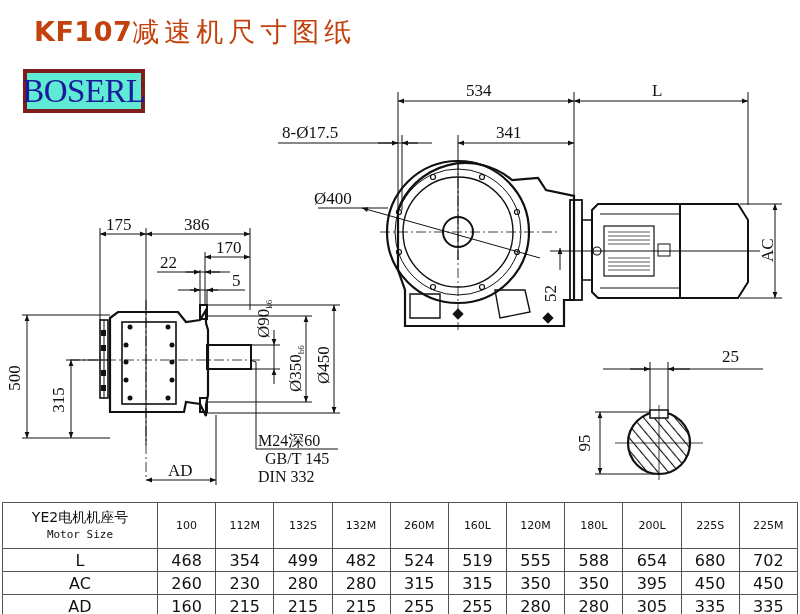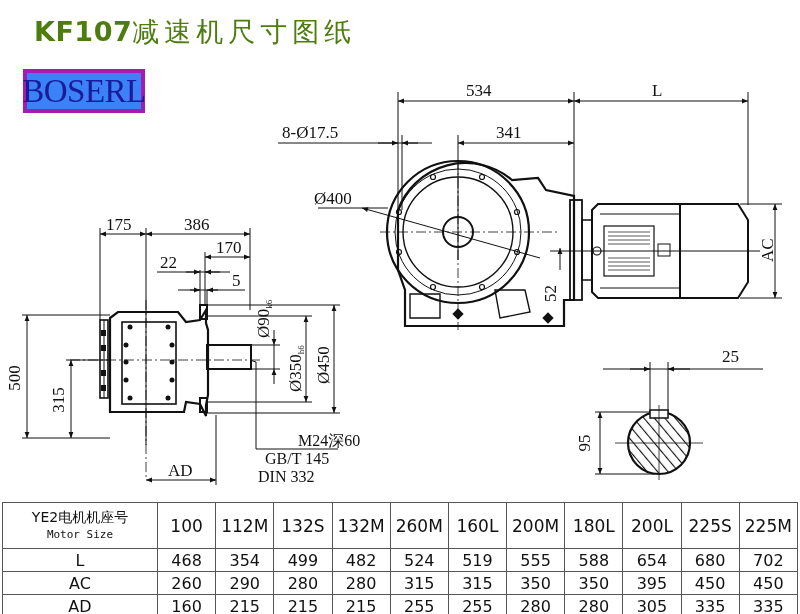--- a/index.html
+++ b/index.html
@@ -1,25 +1,25 @@
 <!DOCTYPE html>
 <html><head>
 <meta charset="utf-8">
 <style>
   html, body { margin:0; padding:0; background:#ffffff; }
   body { width:800px; height:614px; position:relative; overflow:hidden; font-family:"DejaVu Sans", sans-serif; color:#111; }
-  .title { position:absolute; left:34px; top:14px; font-size:27px; font-weight:bold; letter-spacing:0.5px; color:#4d7c0f; }
+  .title { position:absolute; left:34px; top:14px; font-size:27px; font-weight:bold; letter-spacing:0.5px; color:#c2410c; }
   .title .cn { font-family:"DejaVu Serif", serif; font-weight:normal; letter-spacing:5px; }
-  .logo { position:absolute; left:23px; top:69px; width:122px; height:44px; border:4px solid #a21caf; box-sizing:border-box; display:flex; align-items:center; justify-content:center; background:#3b82f6; }
+  .logo { position:absolute; left:23px; top:69px; width:122px; height:44px; border:4px solid #7f1d1d; box-sizing:border-box; display:flex; align-items:center; justify-content:center; background:#5eead4; }
   .logo span { font-family:"Liberation Serif", serif; font-size:33px; color:#1a1a9a; letter-spacing:-0.5px; line-height:1; }
   svg.drawing { position:absolute; left:0; top:0; }
   .dim { font-family:"Liberation Serif", serif; font-size:17px; fill:#111; }
   .note { position:absolute; left:258px; font-family:"Liberation Serif", serif; font-size:16px; line-height:18px; color:#111; }
   table.spec { position:absolute; left:2px; top:502px; width:796px; border-collapse:collapse; table-layout:fixed; }
-  table.spec td { border:1px solid #555; text-align:center; font-family:"DejaVu Sans", sans-serif; font-size:17px; padding:0; color:#111; }
+  table.spec td { border:1px solid #555; text-align:center; font-family:"DejaVu Sans", sans-serif; font-size:11px; padding:0; color:#111; }
   table.spec tr.head td { height:45px; }
   table.spec tr.row td { height:22px; font-size:16px; }
   table.spec td.hdr { line-height:18px; font-size:14px; }
   table.spec td.hdr .en { font-family:"DejaVu Sans Mono", monospace; font-size:11px; }
 </style>
 </head>
 <body>
 
 <div class="title">
   <span>KF107</span><span class="cn">减速机尺寸图纸</span>
@@ -230,21 +230,21 @@
     <line x1="595" y1="412" x2="650" y2="412"></line>
     <line x1="595" y1="474" x2="655" y2="474"></line>
     <line x1="600" y1="412" x2="600" y2="474" marker-start="url(#ar)" marker-end="url(#ar)"></line>
   </g>
   <g>
     <text class="dim" x="722" y="362" font-size="22">25</text>
     <text class="dim" x="590" y="443" transform="rotate(-90 590 443)" text-anchor="middle" font-size="22">95</text>
   </g>
 </svg>
 
-<div class="note" style="top:432px;margin-left:40px;">M24深60</div>
+<div class="note" style="top:432px;">M24深60</div>
 <div class="note" style="top:450px;margin-left:7px;">GB/T 145</div>
 <div class="note" style="top:468px;text-align:center;">DIN 332</div>
 
 <table class="spec">
   <colgroup>
     <col style="width:155px">
     <col>
       <col>
       <col>
       <col>
@@ -261,21 +261,21 @@
     <td class="hdr">
       <div>YE2电机机座号</div>
       <div class="en">Motor Size</div>
     </td>
     <td>100</td>
     <td>112M</td>
     <td>132S</td>
     <td>132M</td>
     <td>260M</td>
     <td>160L</td>
-    <td>200M</td>
+    <td>120M</td>
     <td>180L</td>
     <td>200L</td>
     <td>225S</td>
     <td>225M</td>
   </tr>
   <tr class="row">
     <td>L</td>
     <td>468</td>
     <td>354</td>
     <td>499</td>
@@ -284,21 +284,21 @@
     <td>519</td>
     <td>555</td>
     <td>588</td>
     <td>654</td>
     <td>680</td>
     <td>702</td>
   </tr>
   <tr class="row">
     <td>AC</td>
     <td>260</td>
-    <td>290</td>
+    <td>230</td>
     <td>280</td>
     <td>280</td>
     <td>315</td>
     <td>315</td>
     <td>350</td>
     <td>350</td>
     <td>395</td>
     <td>450</td>
     <td>450</td>
   </tr>

